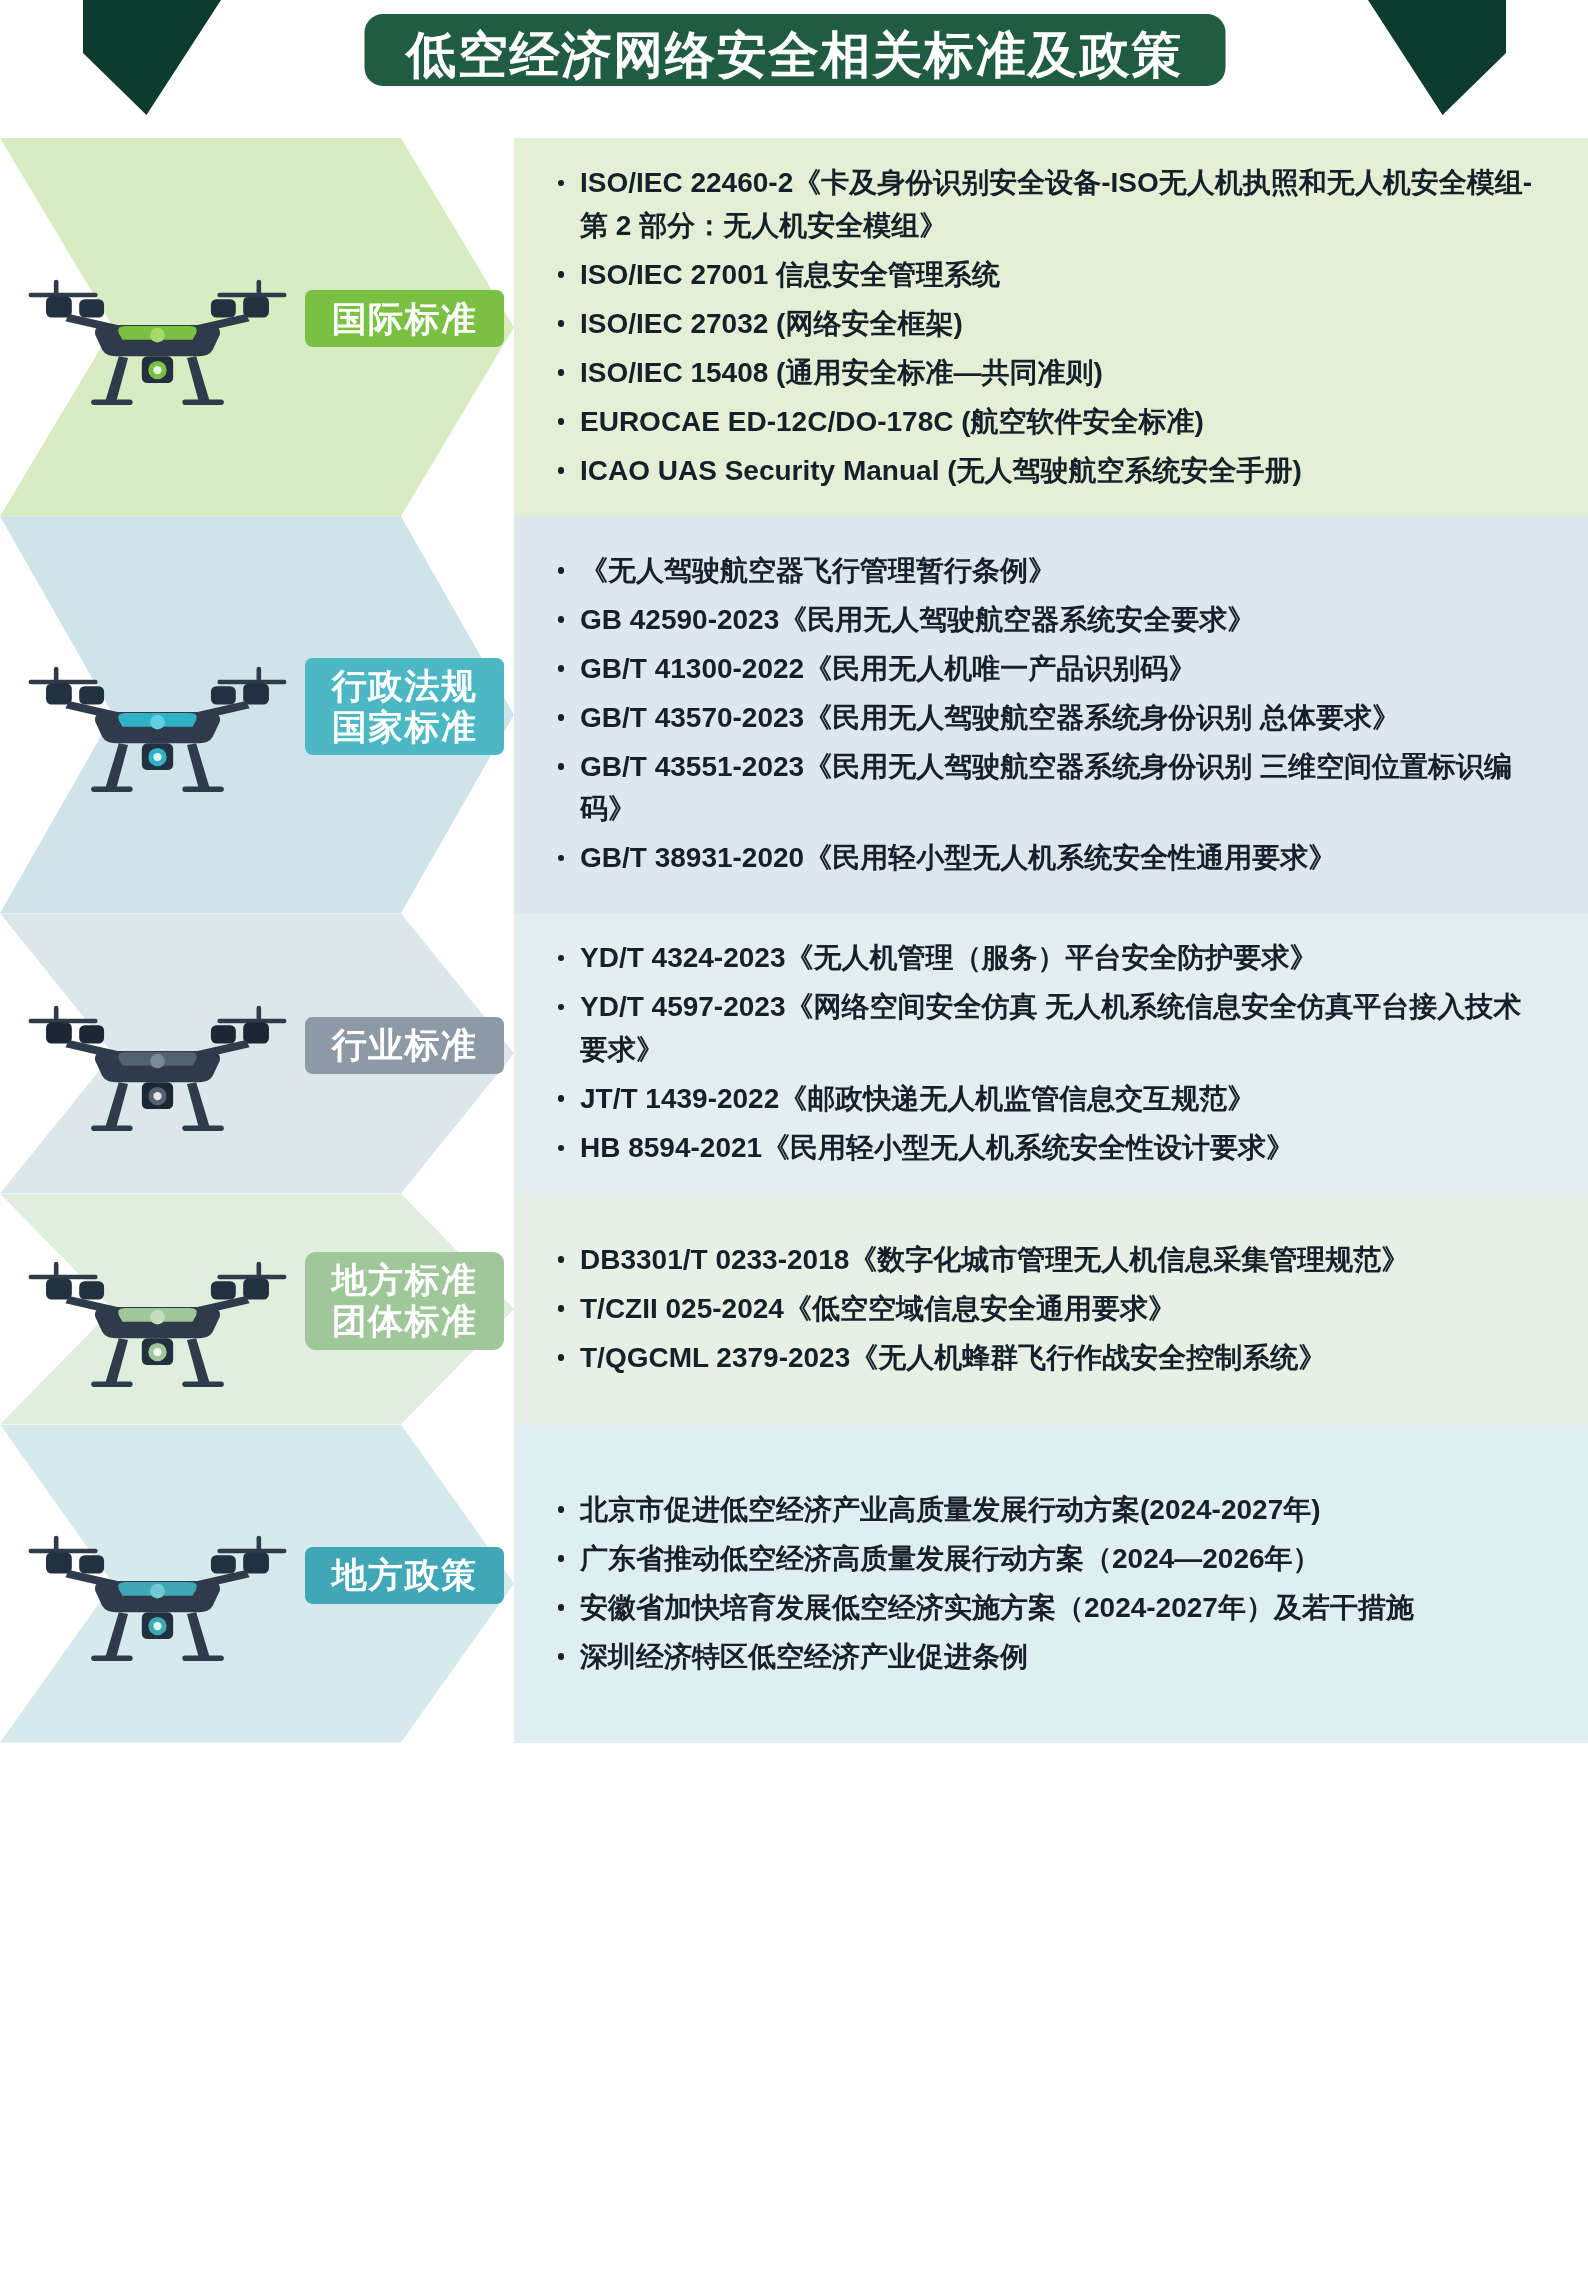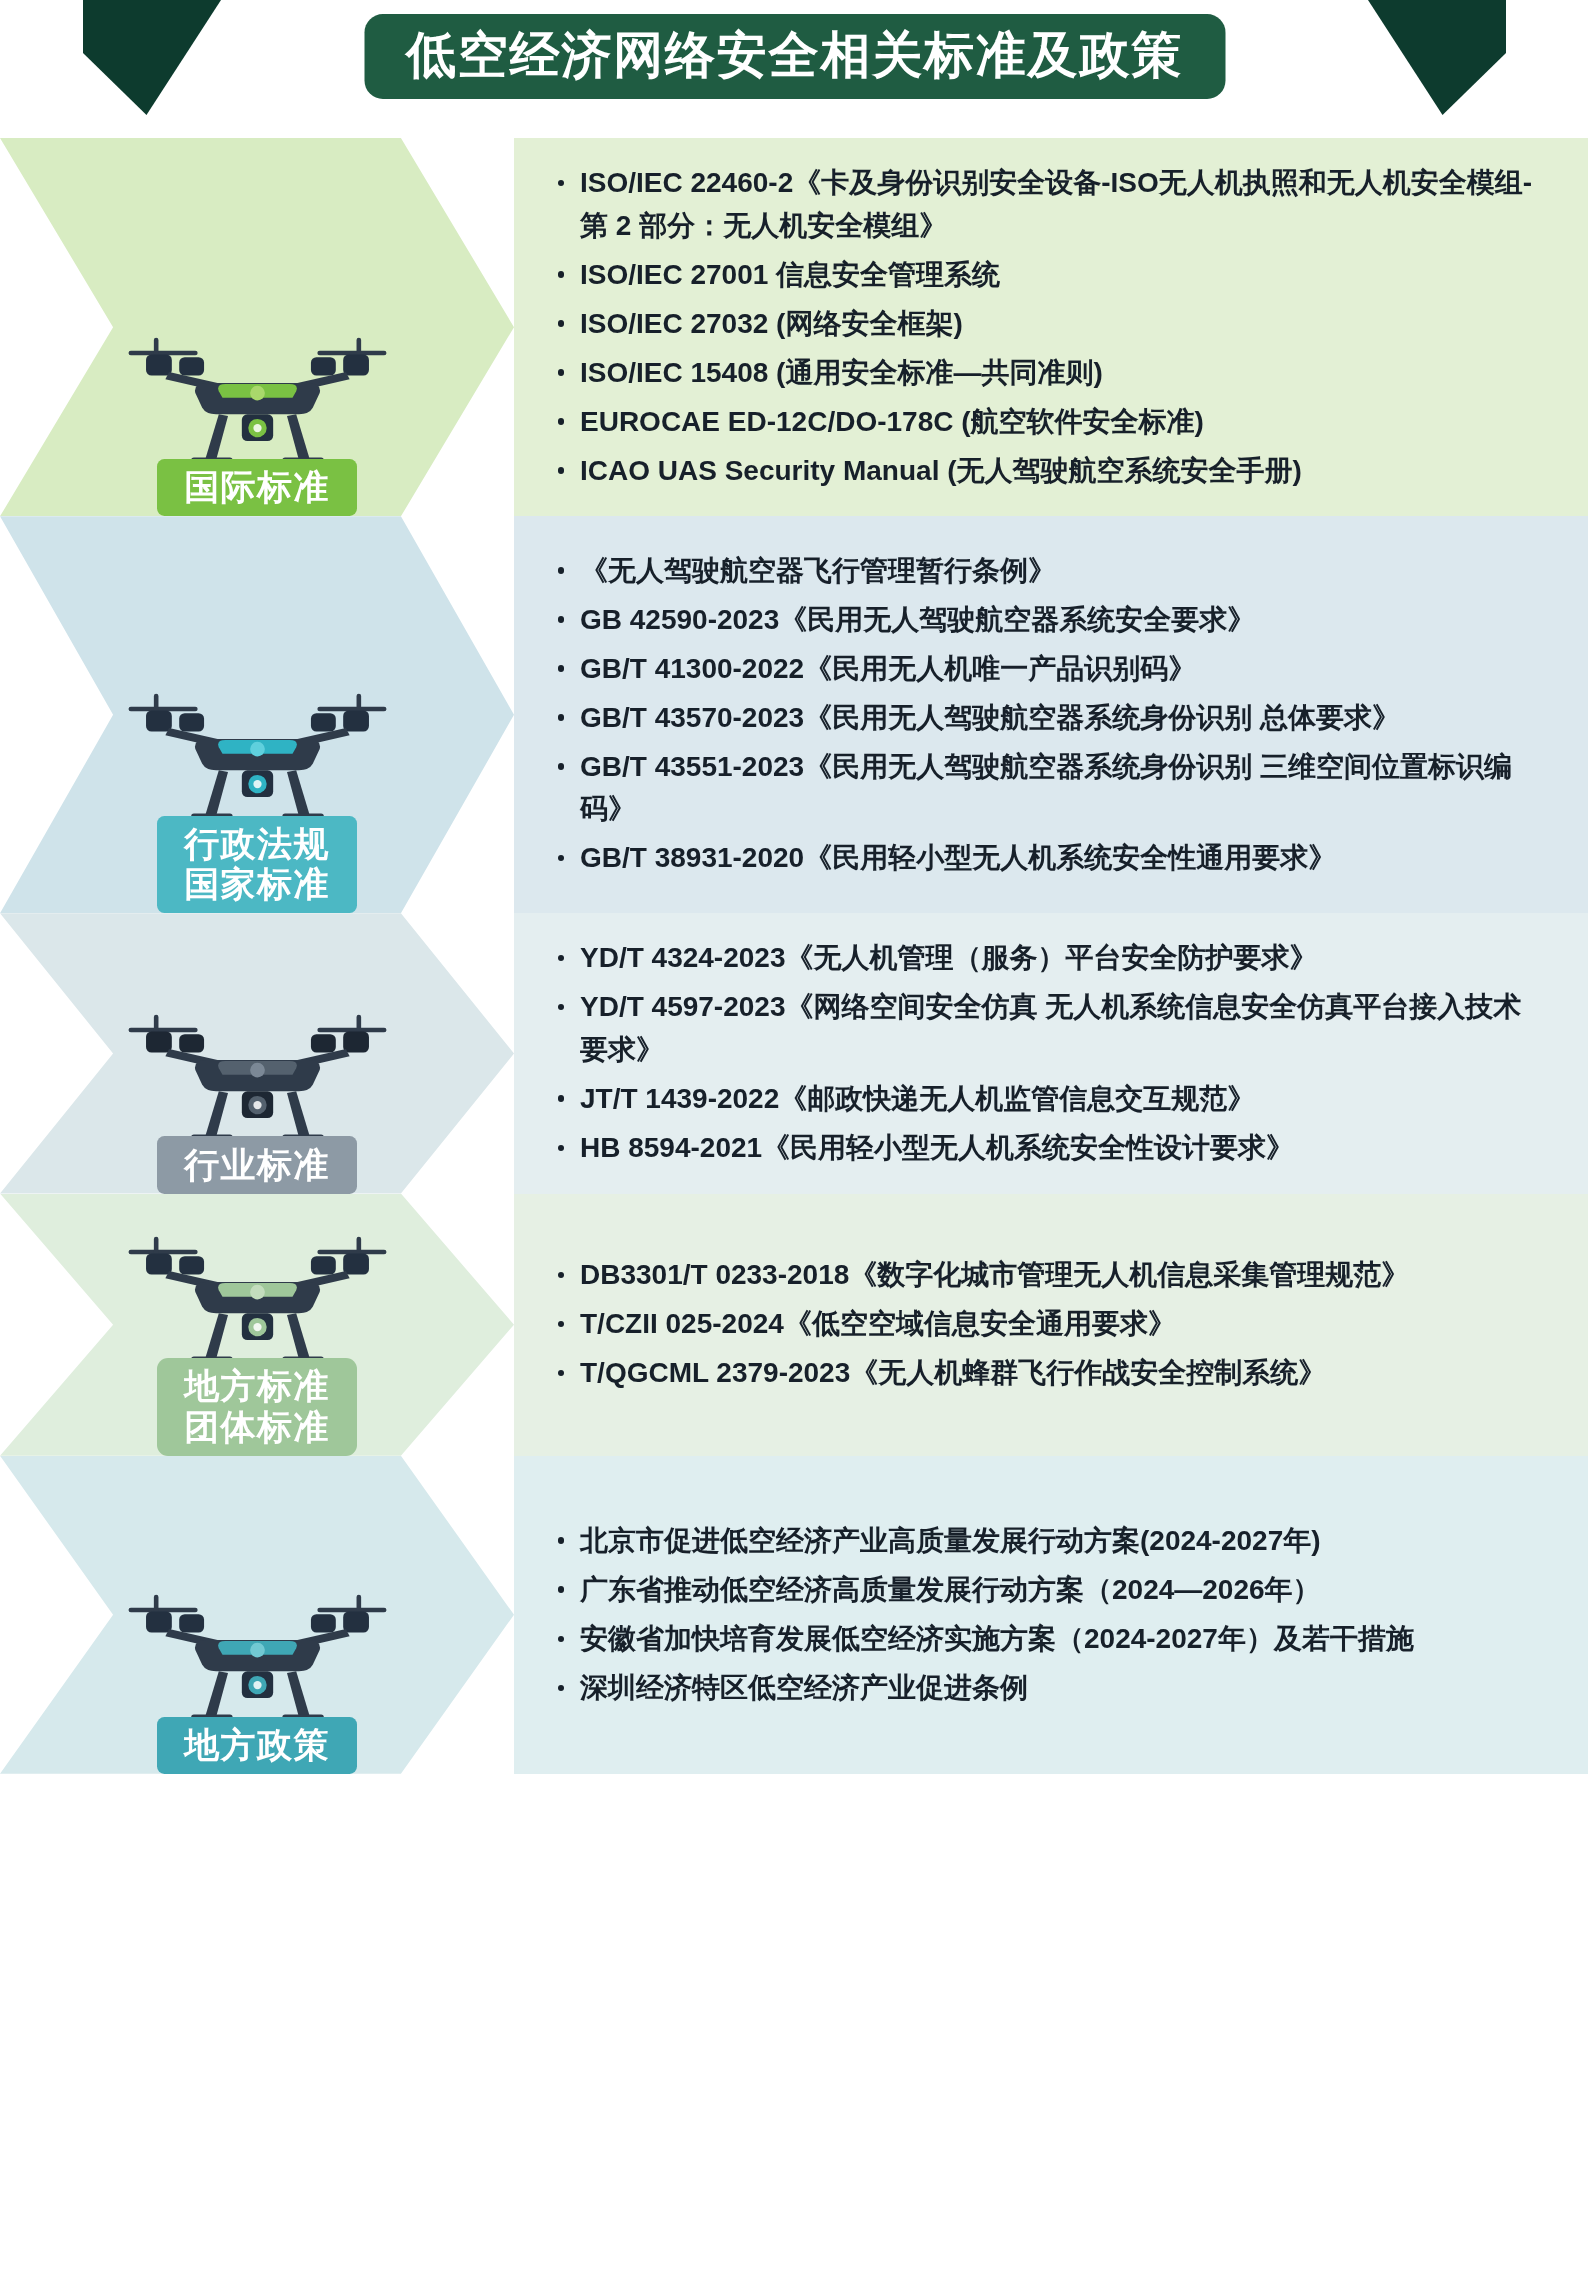--- a/index.html
+++ b/index.html
@@ -38,21 +38,21 @@
     right: 83px;
     clip-path: polygon(0 0, 100% 0, 100% 46%, 54% 100%);
   }
   .title-plate {
     position: absolute;
     left: 50%;
     top: 14px;
     transform: translateX(-50%);
     background: #1f5c42;
     border-radius: 18.4px;
-    padding: 12px 42px 14px 42px;
+    padding: 12px 42px 1px 42px;
     white-space: nowrap;
   }
   .title-text {
     color: #ffffff;
     font-size: 50px;
     font-weight: bold;
     letter-spacing: 1.8px;
     line-height: 1.18;
   }
 
@@ -65,23 +65,22 @@
     position: relative;
     display: flex;
     align-items: stretch;
     width: 100%;
   }
   .left-col {
     position: relative;
     width: 514px;
     flex: 0 0 514px;
     display: flex;
-    flex-direction: column;
     align-items: center;
-    justify-content: flex-end;
+    justify-content: center;
   }
   .chevron-bg {
     position: absolute;
     left: 0;
     top: 0;
     width: 514px;
     height: 100%;
     z-index: 0;
   }
   .drone-wrap {

